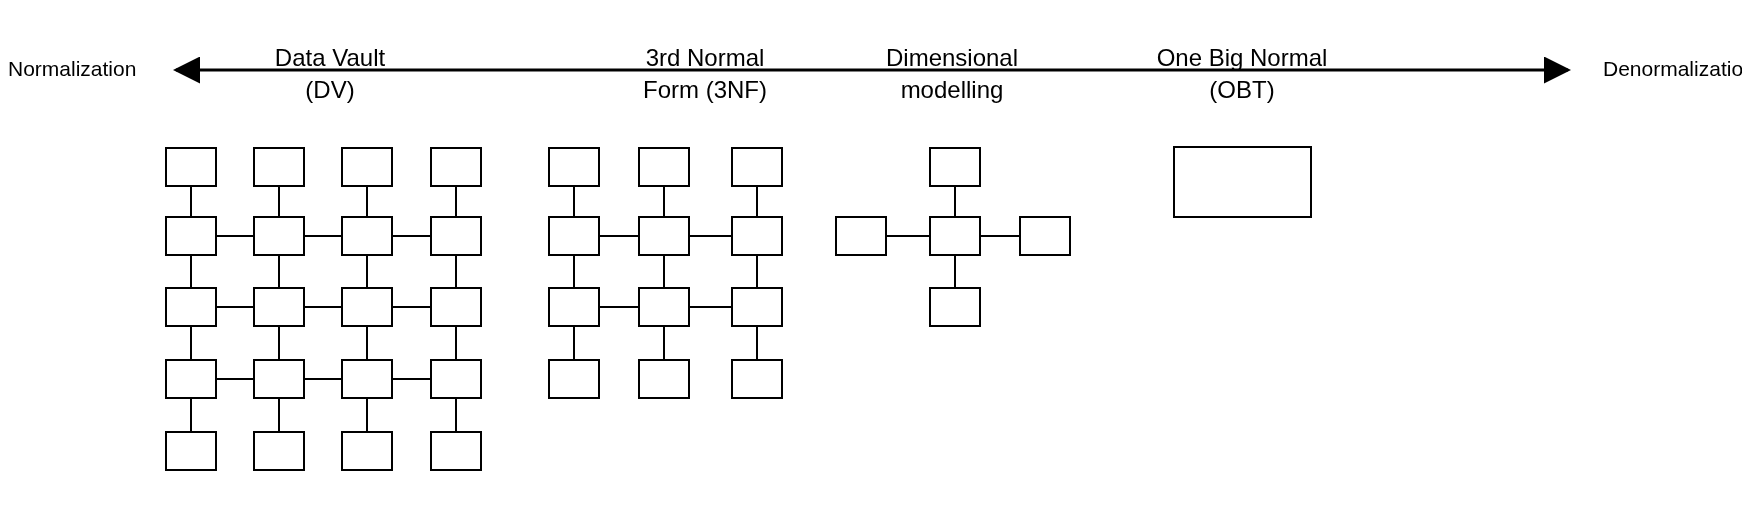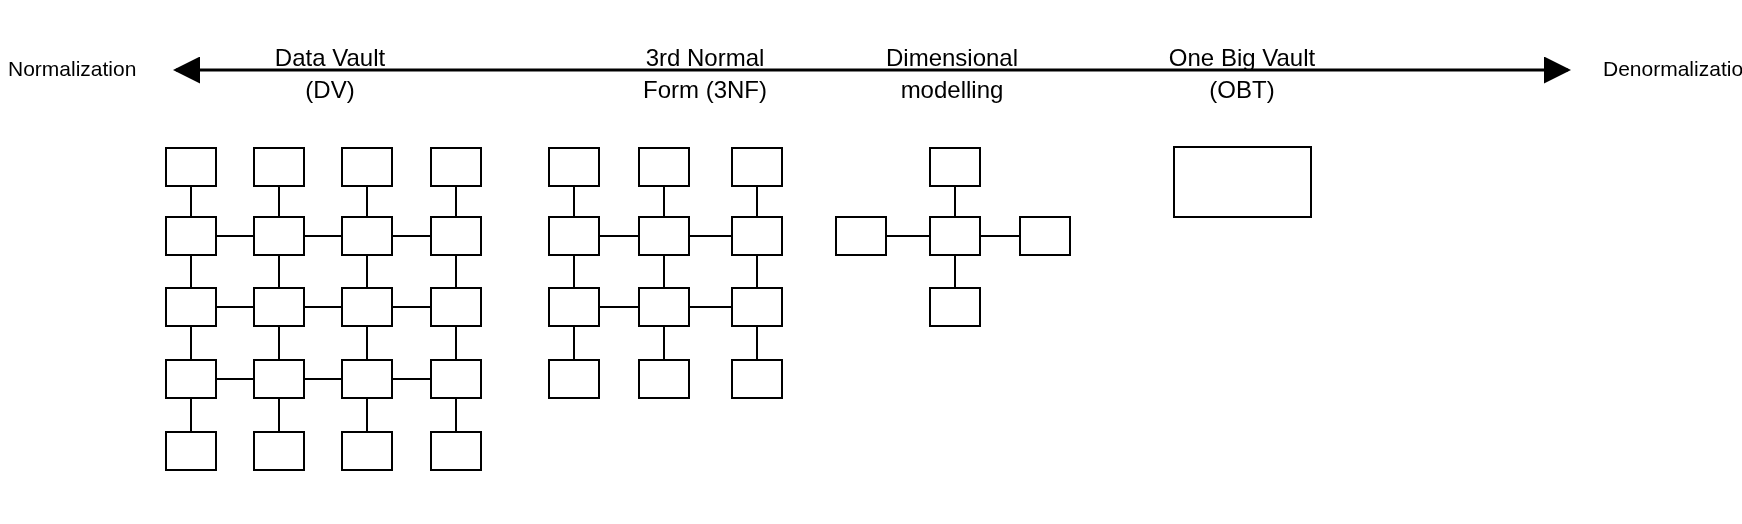--- a/index.html
+++ b/index.html
@@ -84,21 +84,21 @@
     <line id="axis-line" x1="176" y1="70" x2="1568" y2="70" stroke="#000000" stroke-width="3" marker-start="url(#arrow-start)" marker-end="url(#arrow-end)"></line>
   </svg>
 
   <div id="stage-labels">
       <div class="stage-label" style="left: 330px;">Data Vault
 (DV)</div>
       <div class="stage-label" style="left: 705px;">3rd Normal
 Form (3NF)</div>
       <div class="stage-label" style="left: 952px;">Dimensional
 modelling</div>
-      <div class="stage-label" style="left: 1242px;">One Big Vault
+      <div class="stage-label" style="left: 1242px;">One Big Normal
 (OBT)</div>
     </div>
   <div id="diagrams">
       <div class="model-group" style="left: 0px; top: 0px; width: 1742px; height: 524px;">
         <div class="connector v" style="left: 190px; top: 187px; height: 29px;"></div>
         <div class="connector v" style="left: 190px; top: 256px; height: 31px;"></div>
         <div class="connector v" style="left: 190px; top: 327px; height: 32px;"></div>
         <div class="connector v" style="left: 190px; top: 399px; height: 32px;"></div>
         <div class="connector v" style="left: 278px; top: 187px; height: 29px;"></div>
         <div class="connector v" style="left: 278px; top: 256px; height: 31px;"></div>

